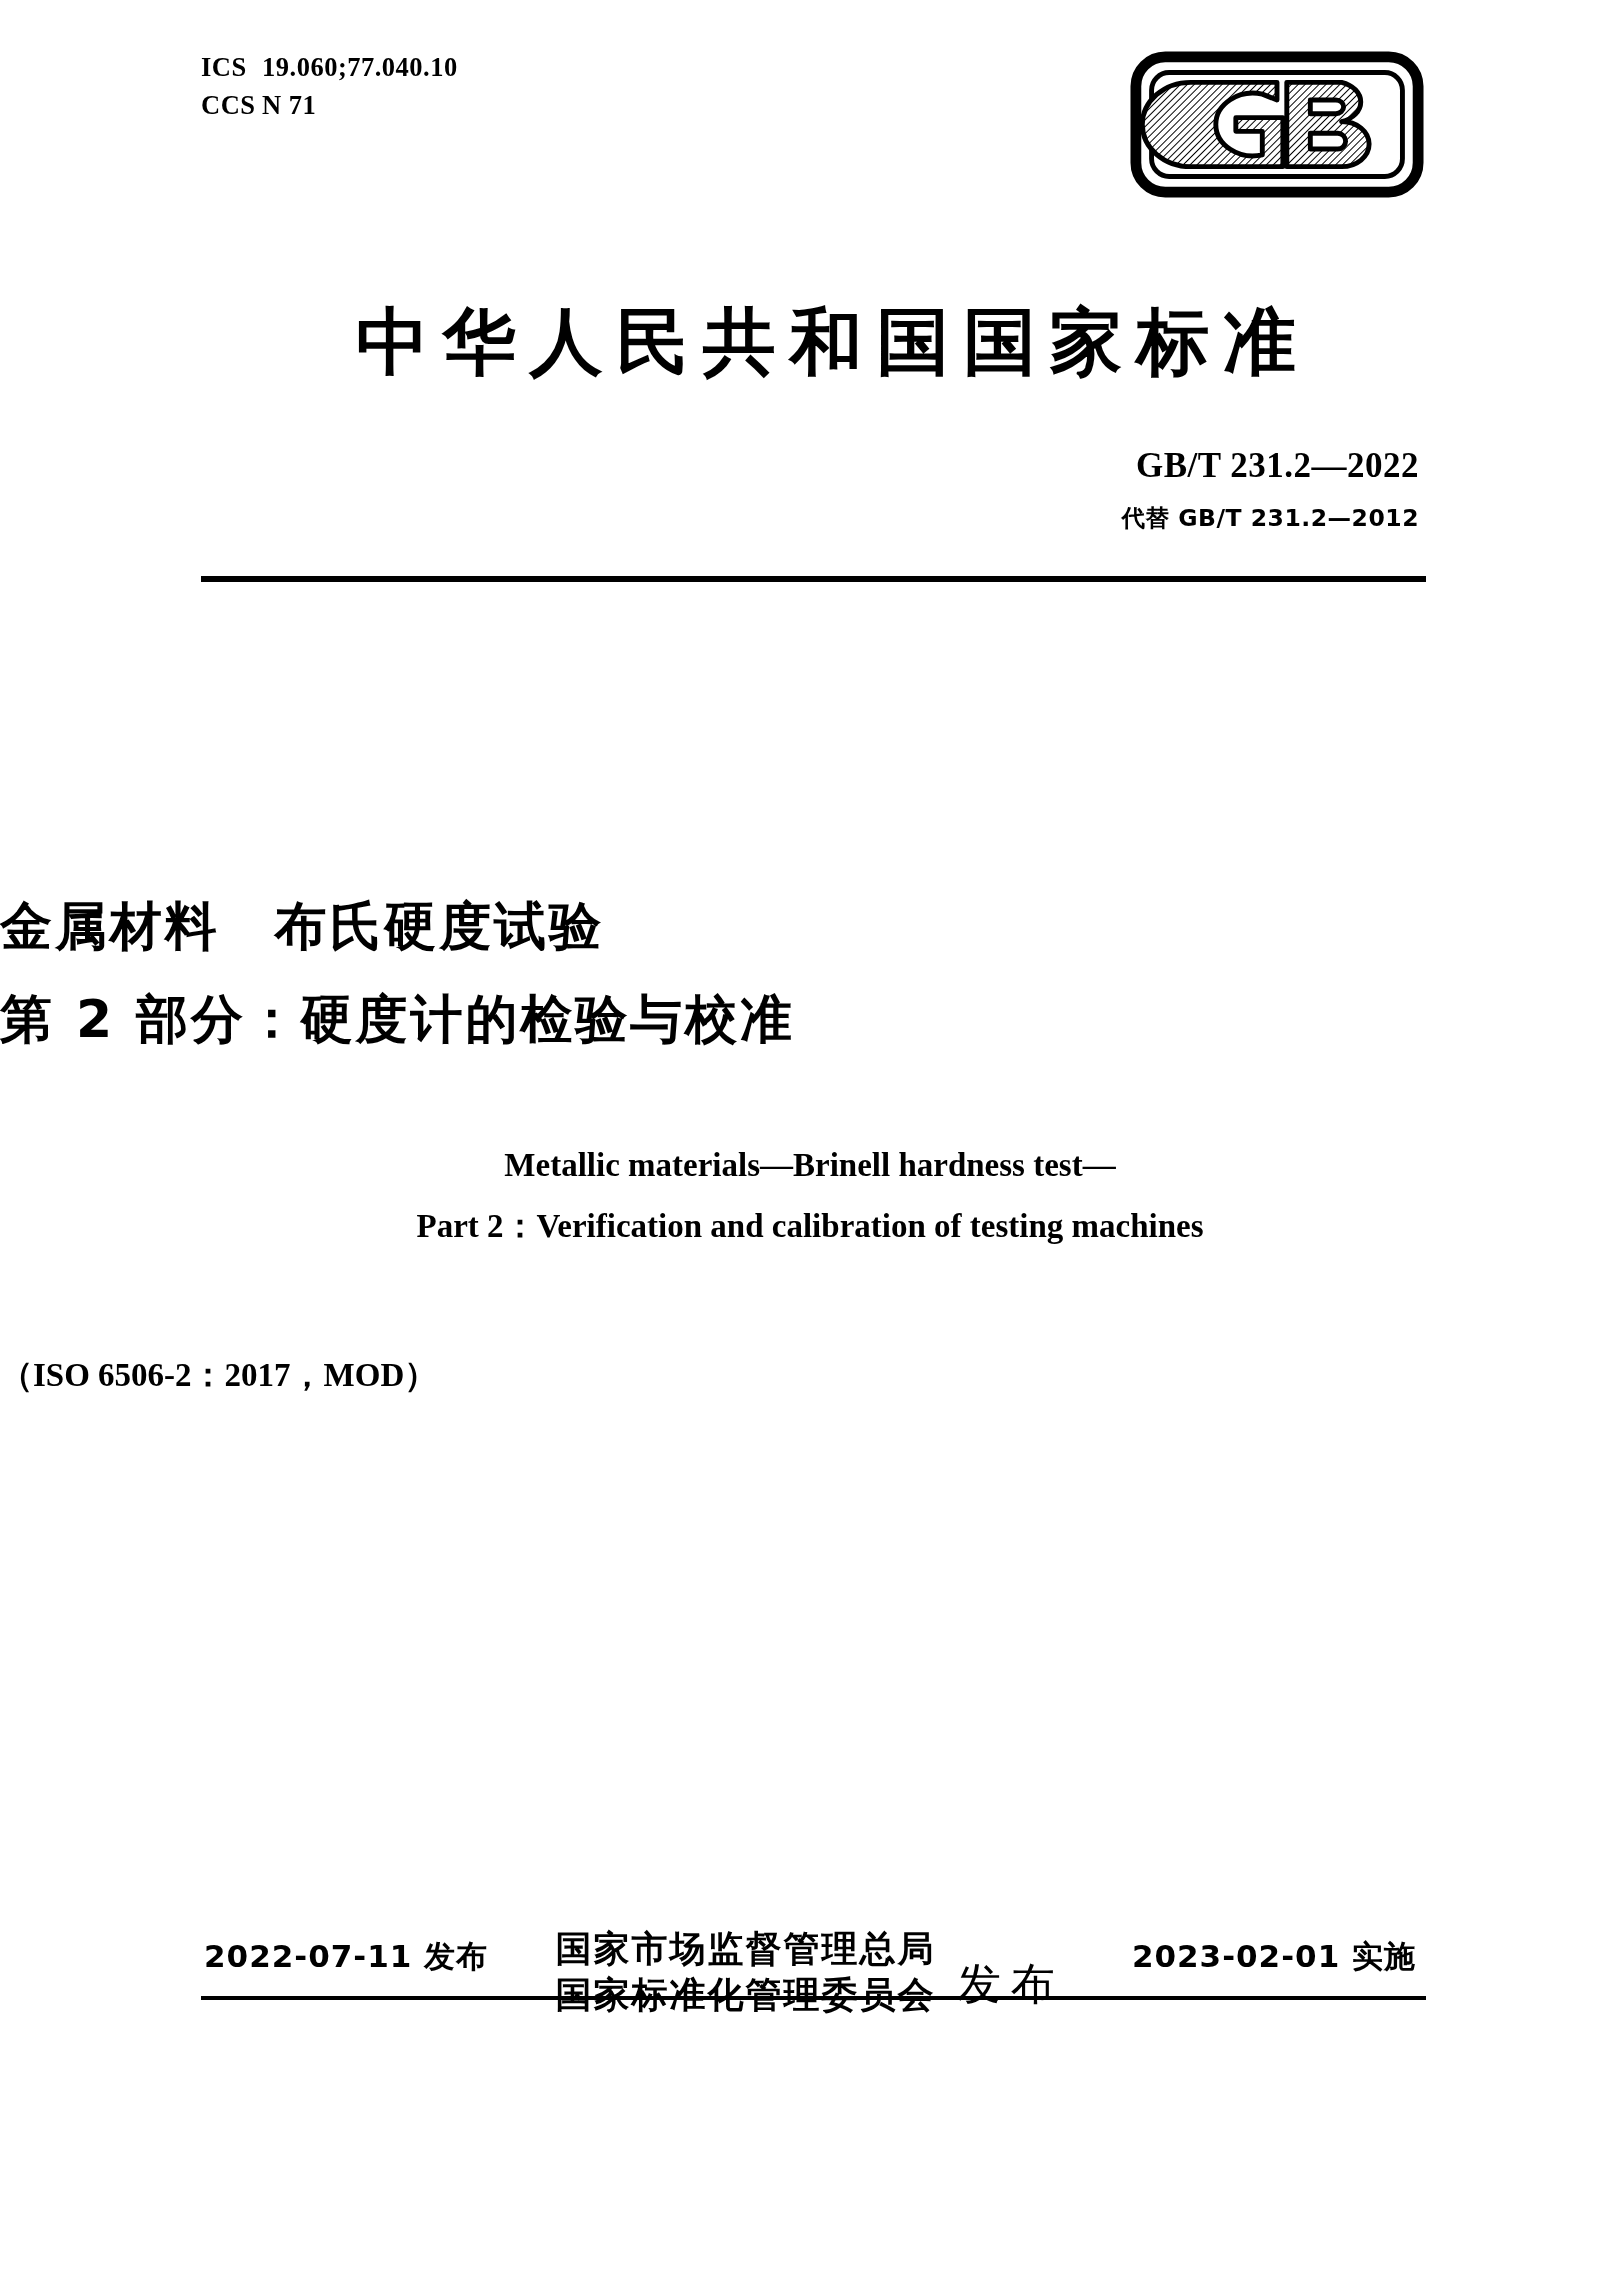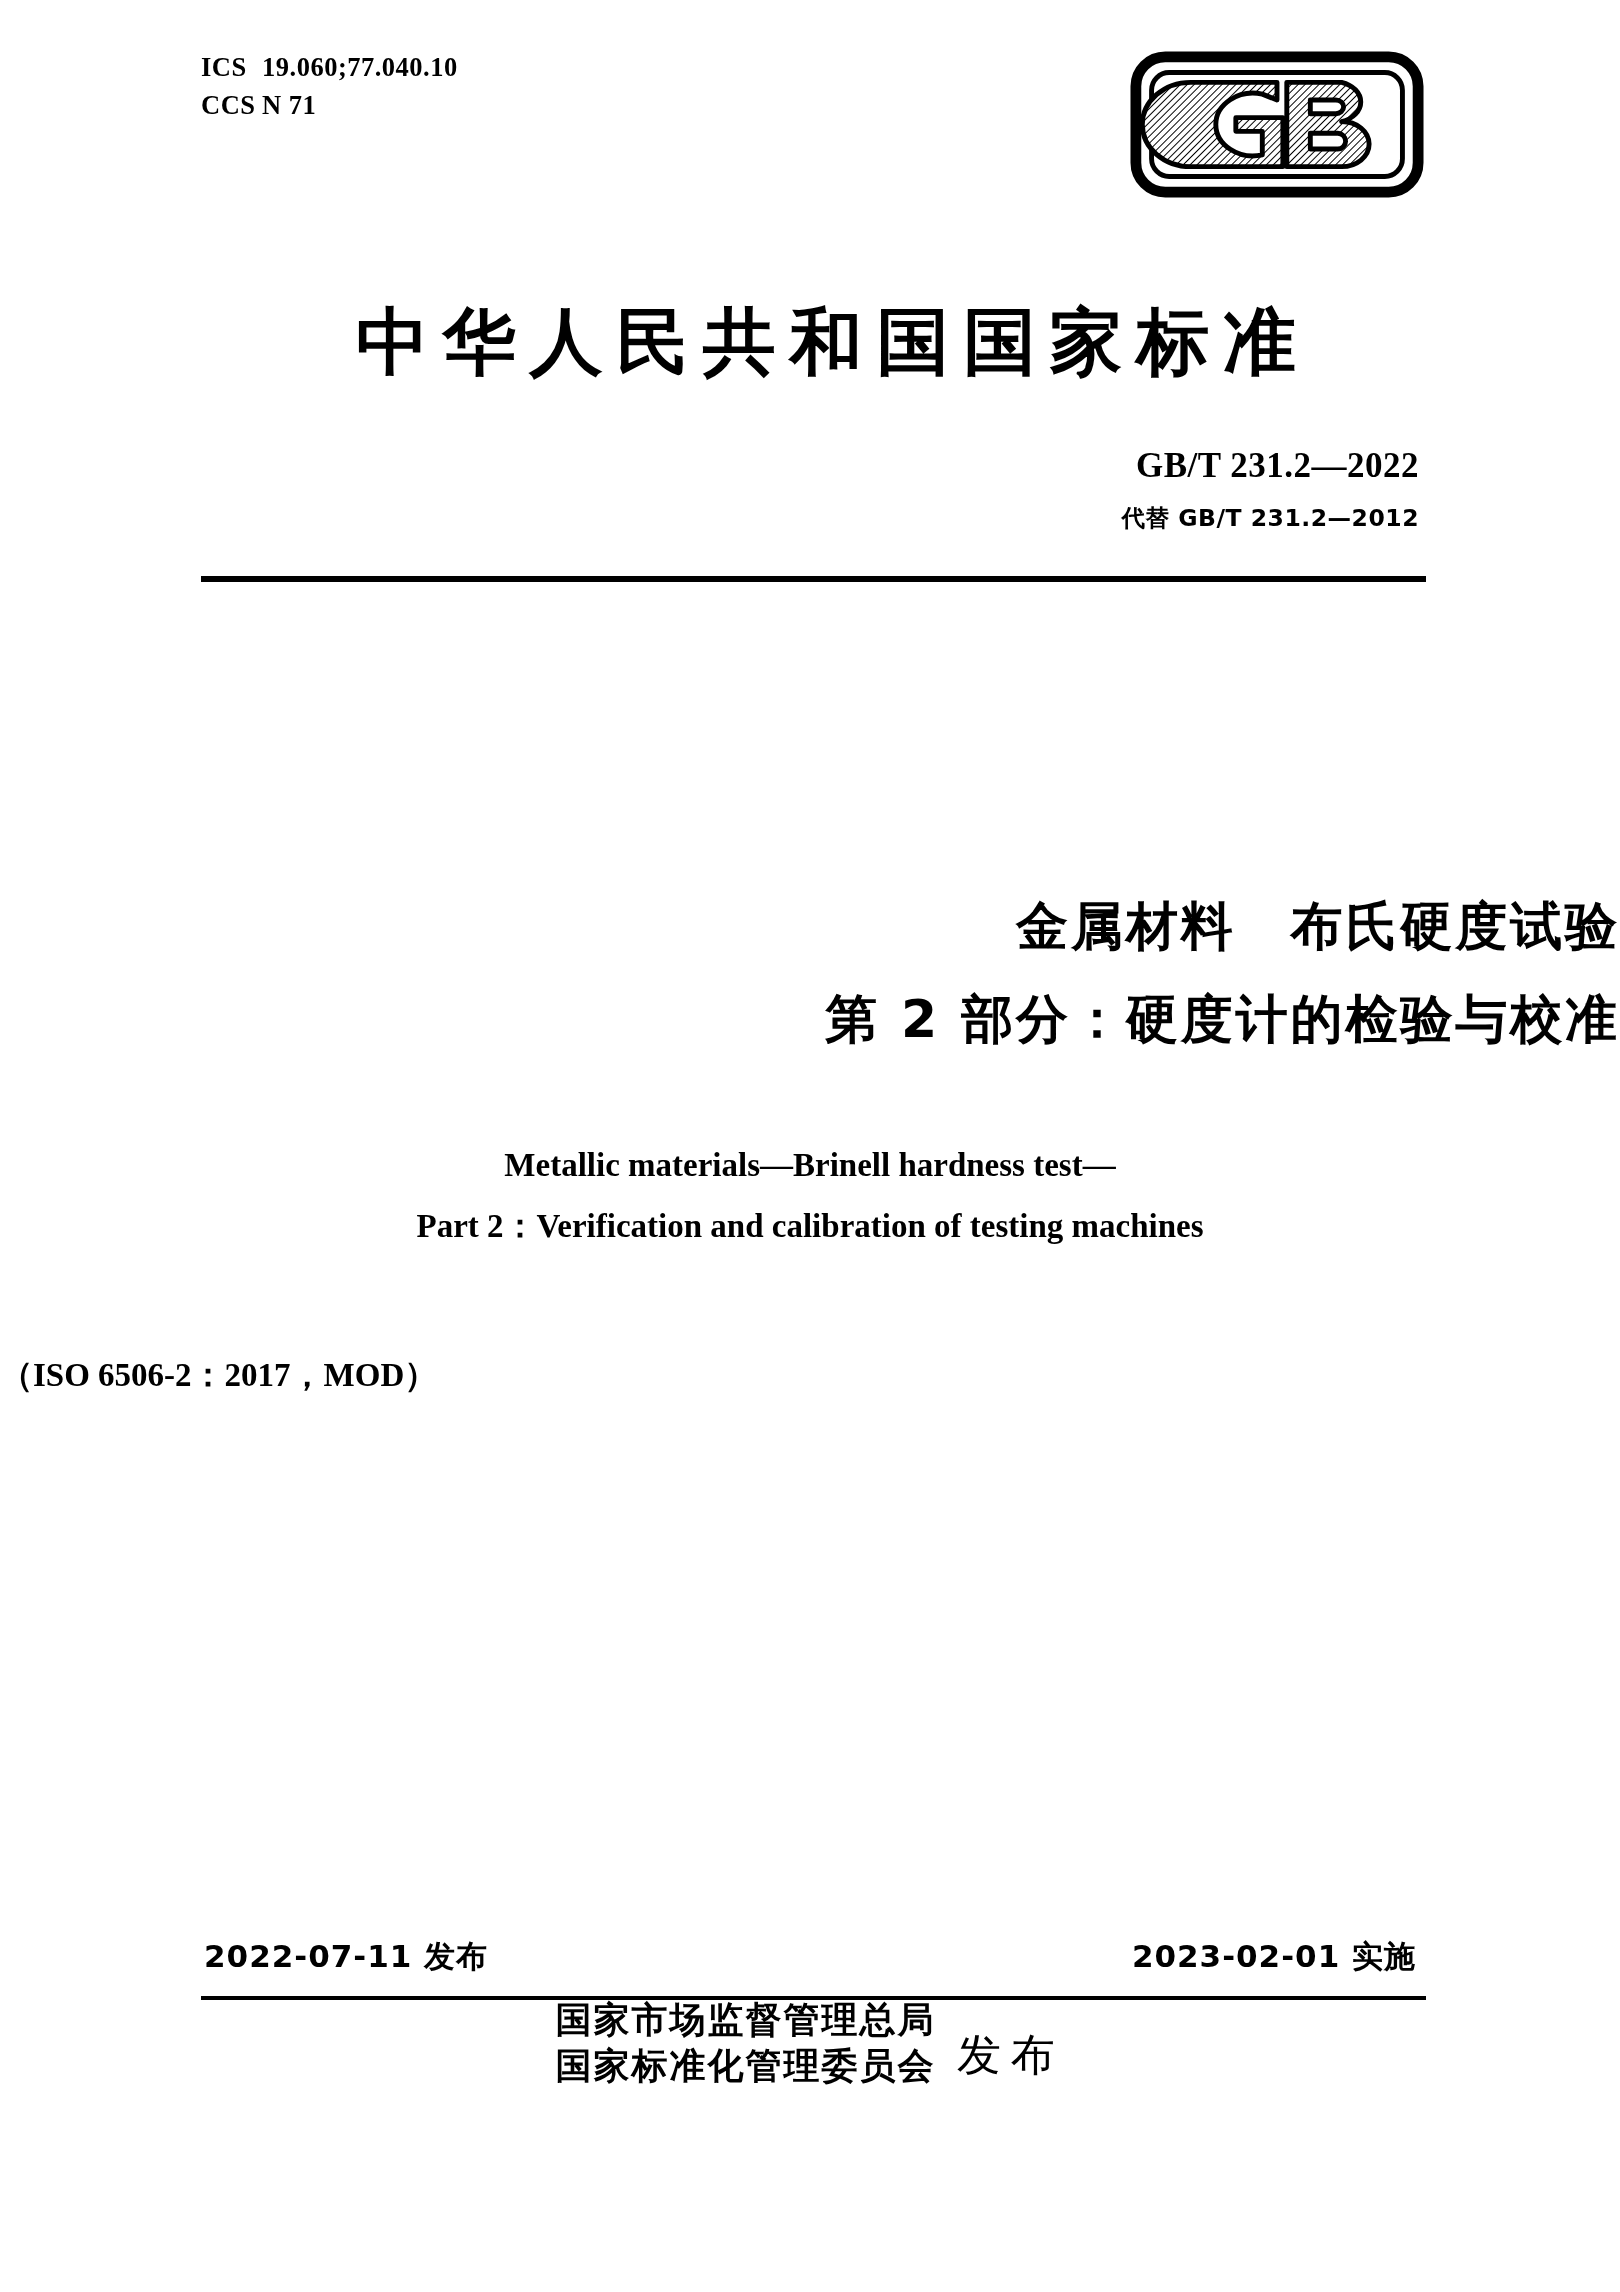--- a/index.html
+++ b/index.html
@@ -107,21 +107,21 @@
     height: 3.9px;
     background: #000;
     top: 1996px;
   }
 
   
   .title-cn {
     position: absolute;
     left: 0;
     width: 1620px;
-    text-align: right;
+    text-align: left;
     font-family: "DejaVu Sans", sans-serif;
     font-weight: bold;
     letter-spacing: 2.9px;
     white-space: nowrap;
   }
   .title-cn-1 {
     top: 892px;
     font-size: 52px;
   }
   .title-cn-2 {
@@ -173,21 +173,21 @@
     font-size: 31px;
     letter-spacing: 1px;
     white-space: nowrap;
   }
 
   
   .issuer {
     position: absolute;
     left: 0;
     width: 1620px;
-    top: 1997px;
+    top: 1926px;
     display: flex;
     justify-content: center;
     align-items: center;
   }
   .issuer-names {
     font-family: "DejaVu Sans", sans-serif;
     font-weight: bold;
     font-size: 36px;
     line-height: 1.28;
     letter-spacing: 2px;

